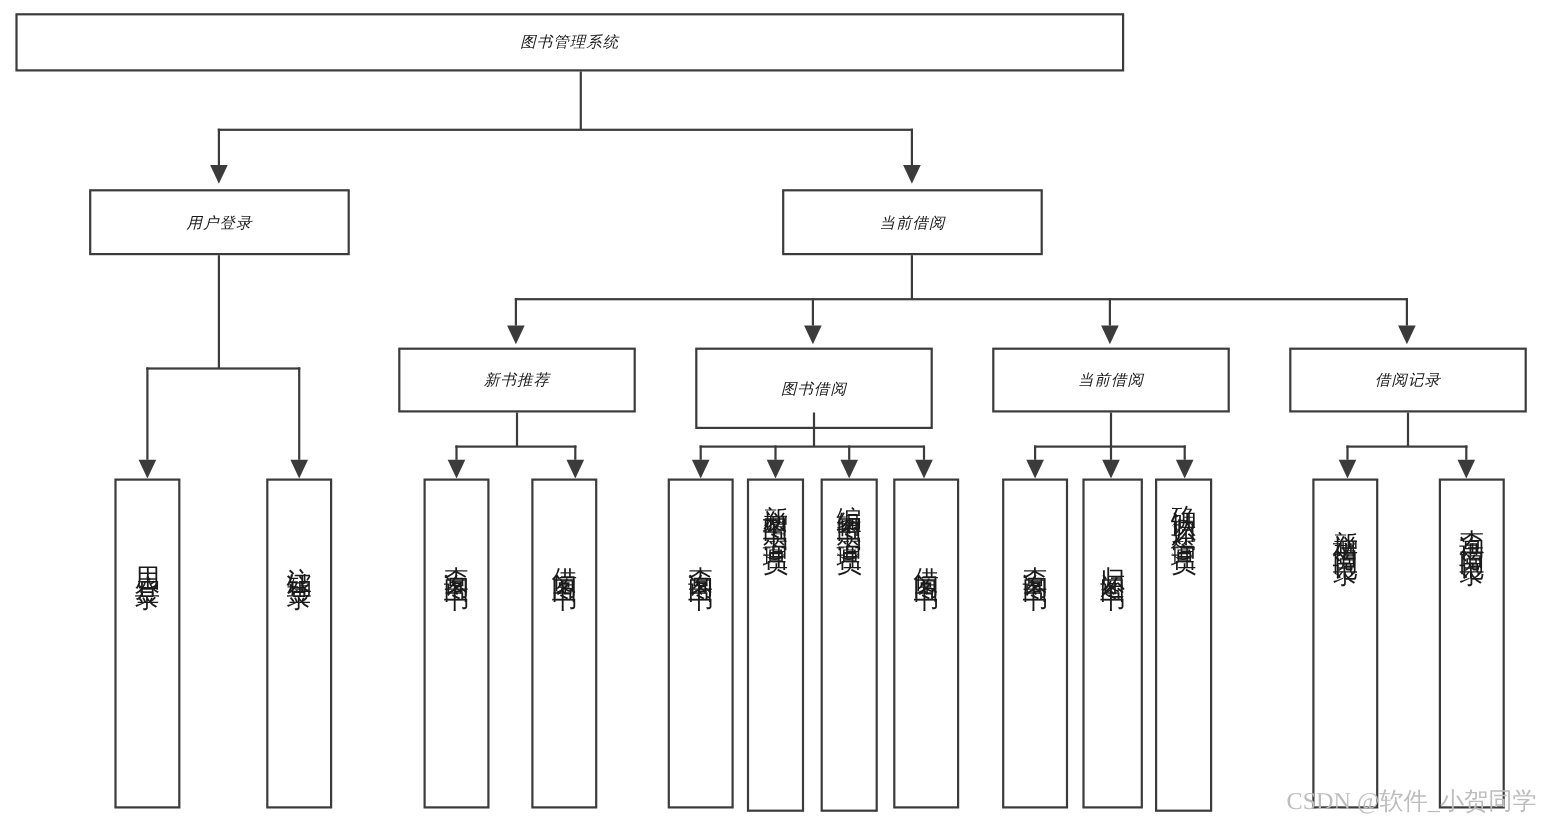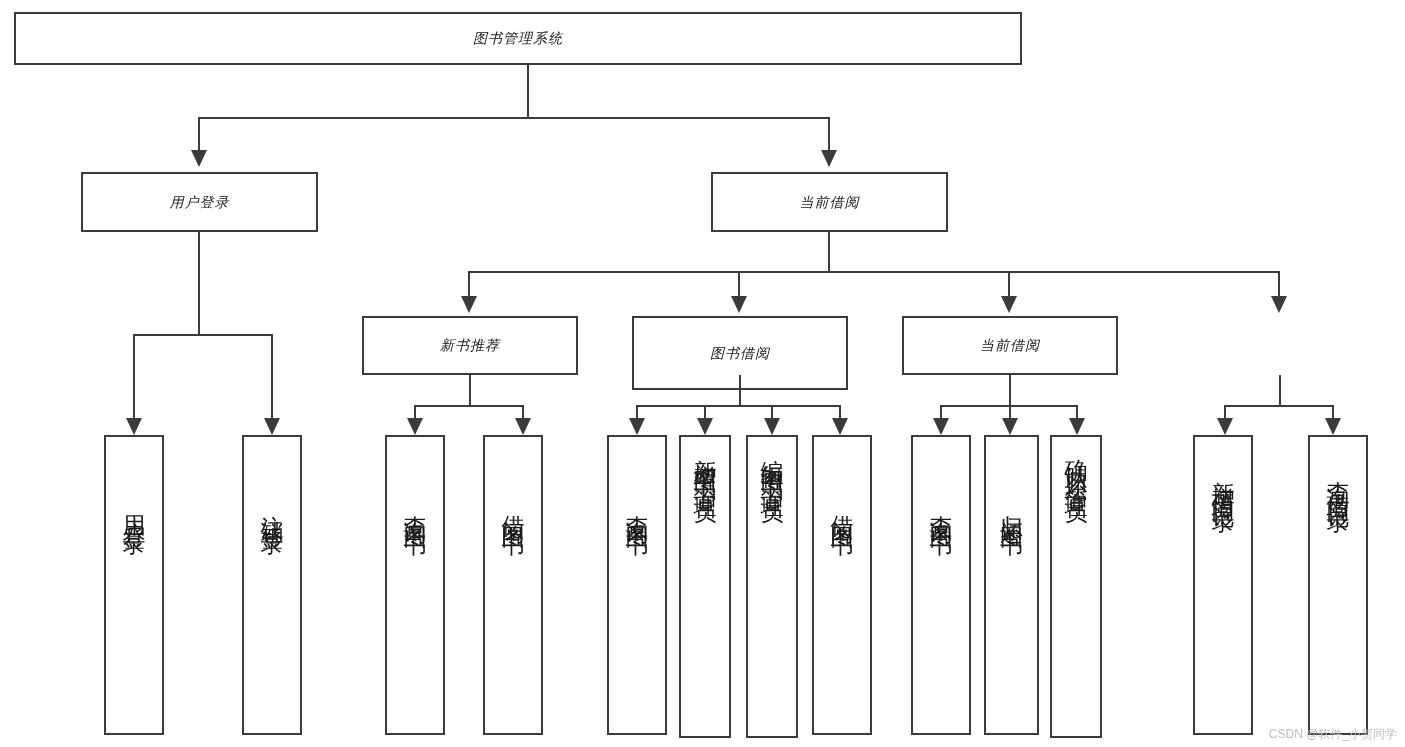--- a/index.html
+++ b/index.html
@@ -62,23 +62,23 @@
     height: 0;
     border-left: 8px solid transparent;
     border-right: 8px solid transparent;
     border-top: 17px solid #3b3b3b;
   }
   
   #watermark {
     position: absolute;
     right: 8px;
     bottom: 4px;
-    font-size: 12px;
+    font-size: 22px;
     color: #bdbdbd;
-    font-family: Liberation Sans, sans-serif;
+    font-family: Liberation Serif, serif;
     white-space: nowrap;
     user-select: none;
   }
 </style>
 </head>
 <body>
 
 <div id="canvas">
 
   <div class="node horiz" style="left:14px; top:12px; width:1008px; height:53px;">
@@ -126,20 +126,23 @@
   <div class="arrow" style="left:1271px; top:296px;"></div>
 
   <div class="node horiz" style="left:362px; top:316px; width:216px; height:59px;">
     <span>新书推荐</span>
   </div>
   <div class="node horiz" style="left:632px; top:316px; width:216px; height:74px;">
     <span>图书借阅</span>
   </div>
   <div class="node horiz" style="left:902px; top:316px; width:216px; height:59px;">
     <span>当前借阅</span>
+  </div>
+  <div class="node horiz" style="left:1172px; top:316px; width:216px; height:59px;">
+    <span>借阅记录</span>
   </div>
 
   <div class="vline" style="left:469px; top:375px; width:2px; height:31px;"></div>
   <div class="hline" style="left:414px; top:405px; width:110px; height:2px;"></div>
   <div class="vline" style="left:414px; top:405px; width:2px; height:13px;"></div>
   <div class="arrow" style="left:407px; top:418px;"></div>
   <div class="vline" style="left:522px; top:405px; width:2px; height:13px;"></div>
   <div class="arrow" style="left:515px; top:418px;"></div>
 
   <div class="vline" style="left:739px; top:375px; width:2px; height:31px;"></div>

